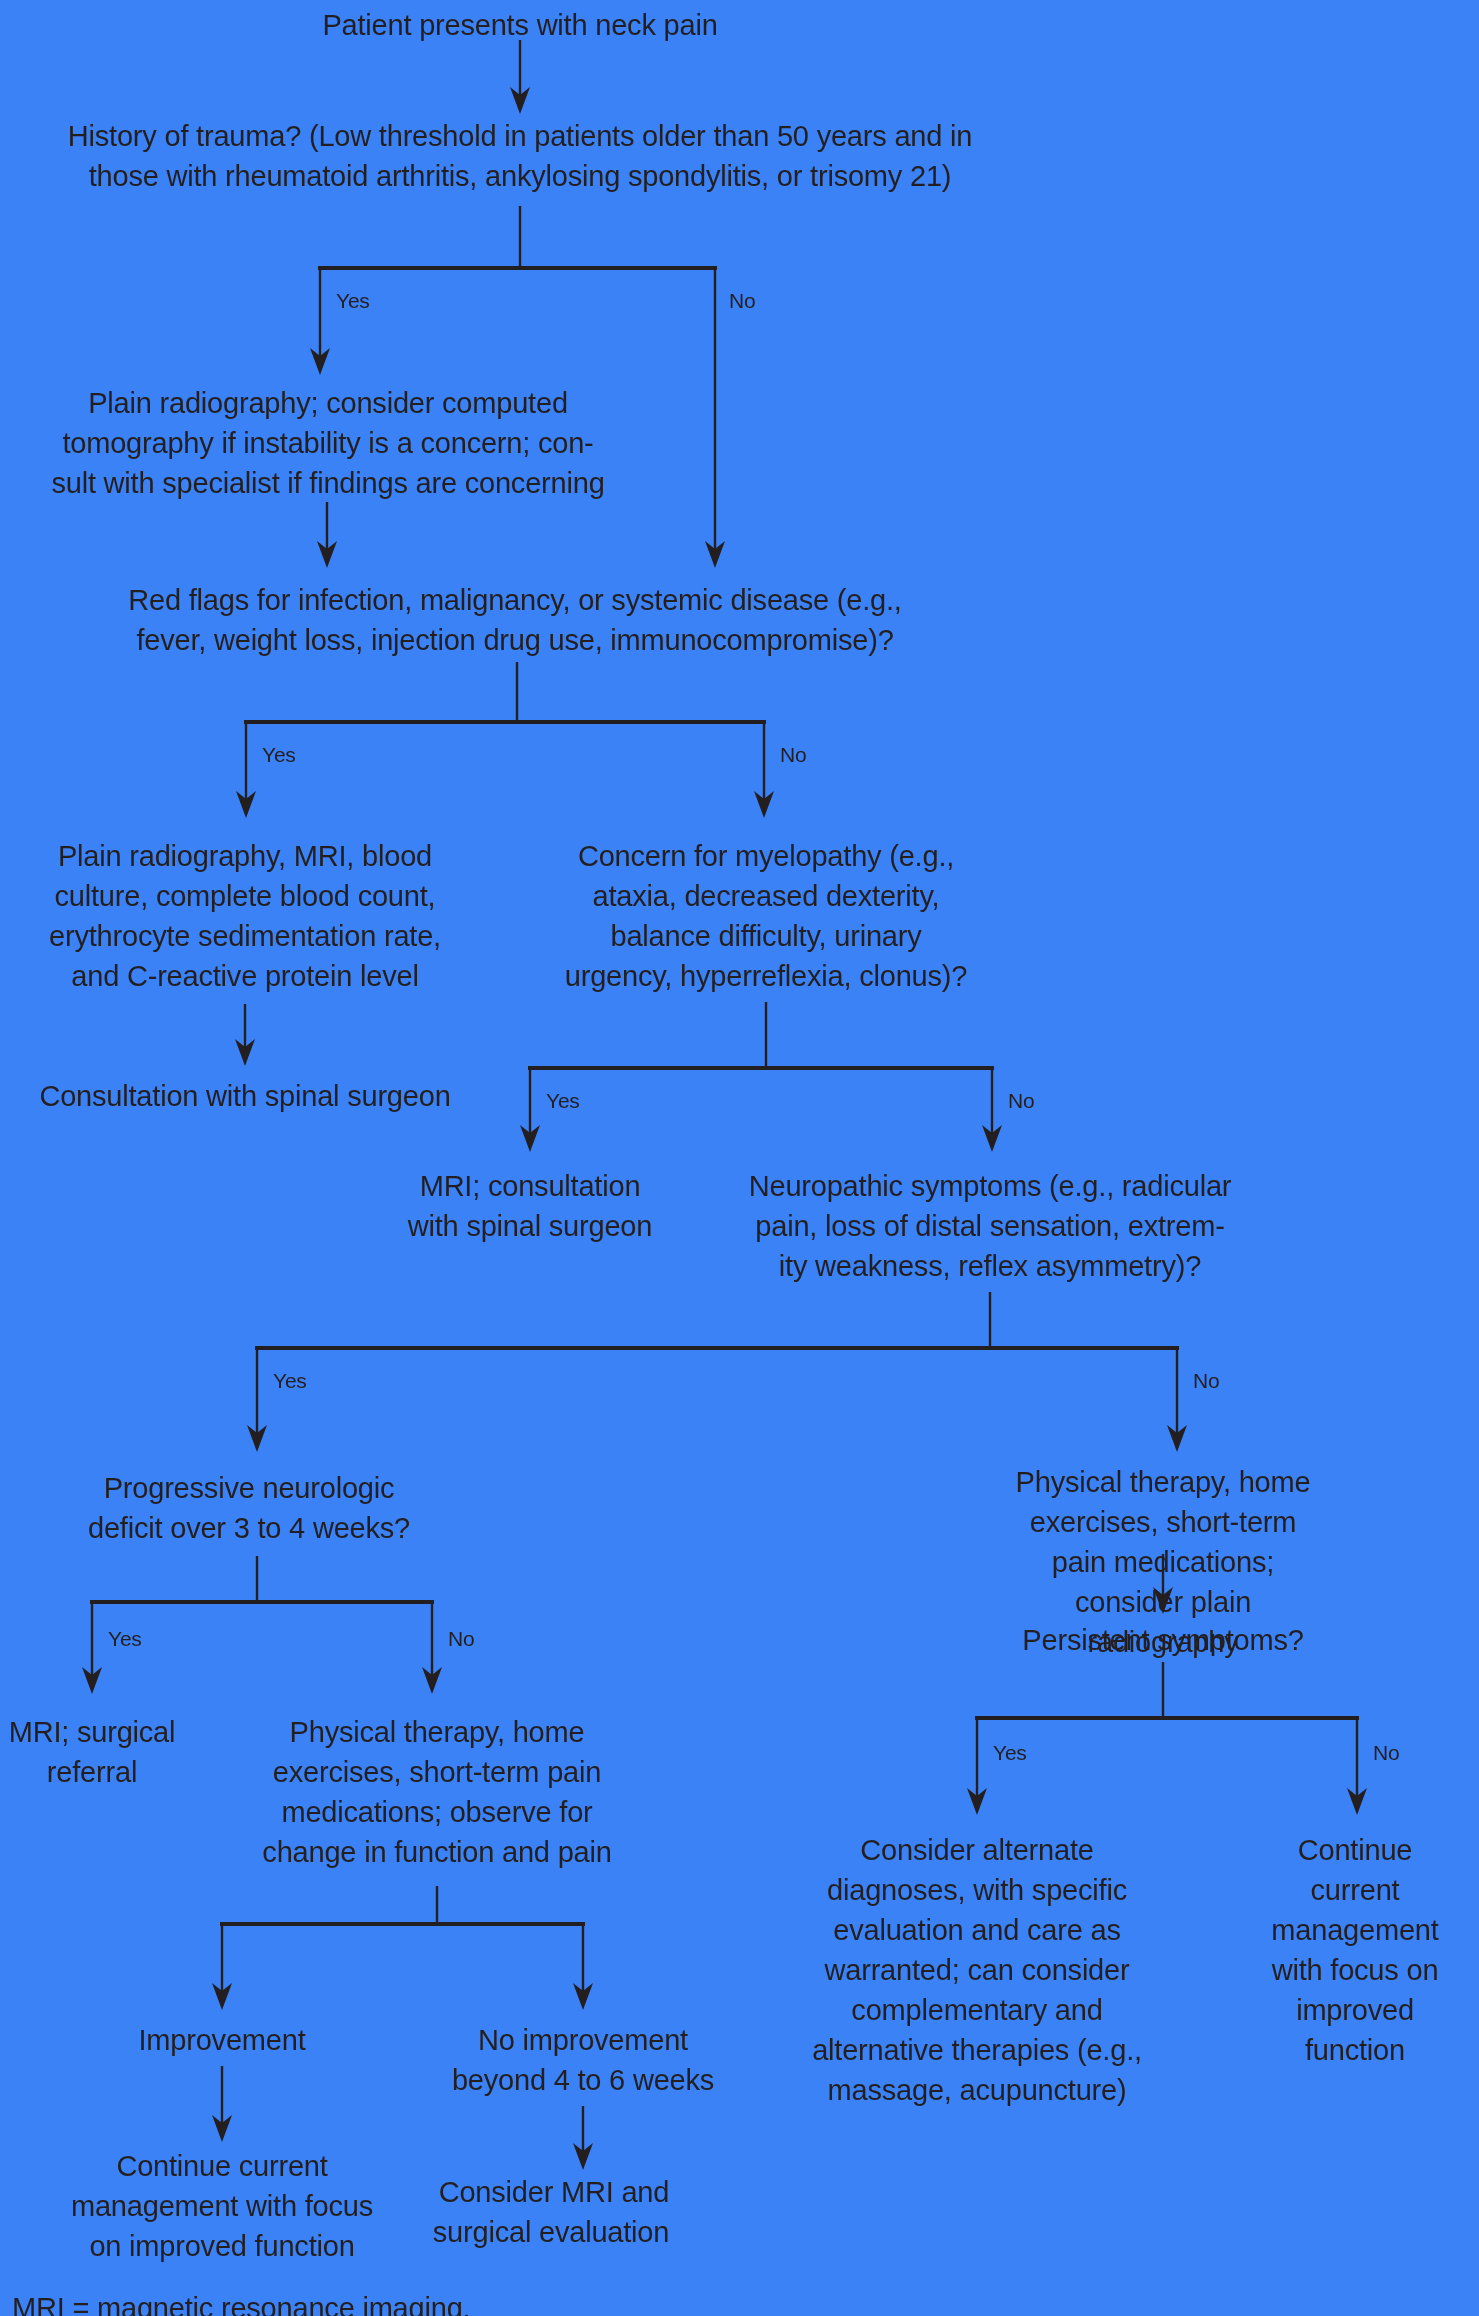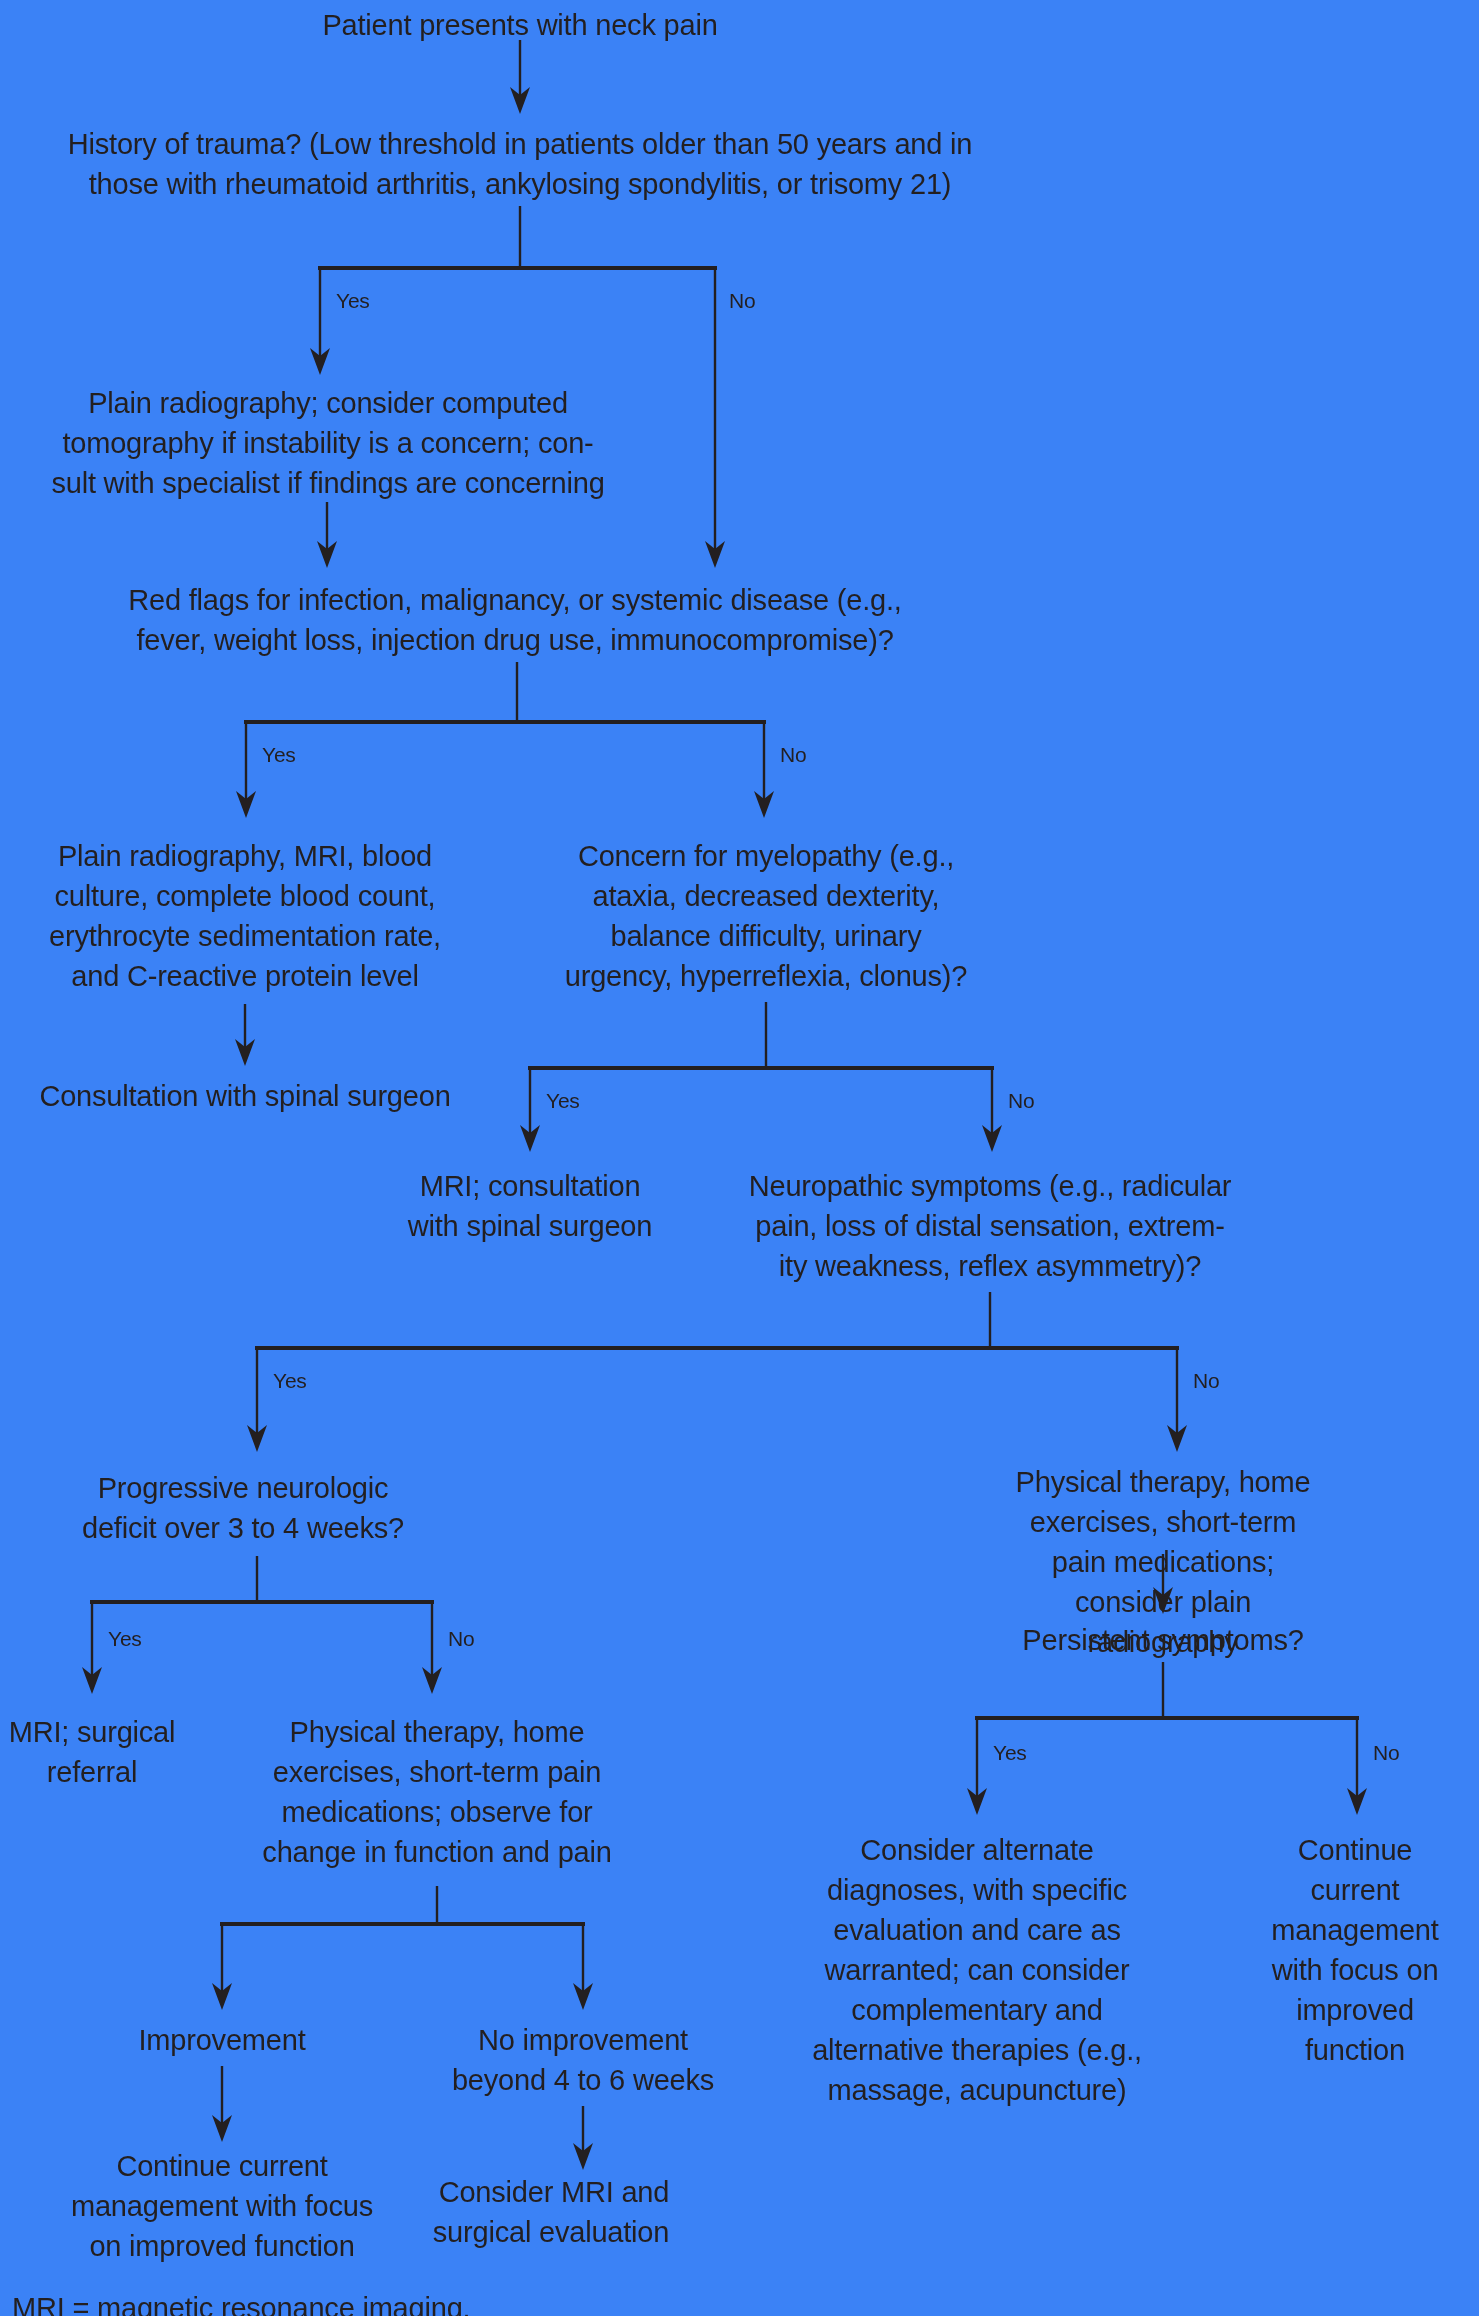--- a/index.html
+++ b/index.html
@@ -106,42 +106,42 @@
 
     <line class="edge" x1="1163" y1="1662" x2="1163" y2="1718"></line>
     <line class="edge branch" x1="975" y1="1718" x2="1359" y2="1718"></line>
     <line class="edge" x1="977" y1="1718" x2="977" y2="1797"></line>
     <path class="head" transform="translate(977,1815)" d="M-10 -27 L0 0 L10 -27 L0 -19 Z"></path>
     <line class="edge" x1="1357" y1="1718" x2="1357" y2="1797"></line>
     <path class="head" transform="translate(1357,1815)" d="M-10 -27 L0 0 L10 -27 L0 -19 Z"></path>
   </svg>
 
   <div class="node" style="left:520px;top:5px;">Patient presents with neck pain</div>
-  <div class="node" style="left:520px;top:124px;">History of trauma? (Low threshold in patients older than 50 years and in
+  <div class="node" style="left:520px;top:116px;">History of trauma? (Low threshold in patients older than 50 years and in
 those with rheumatoid arthritis, ankylosing spondylitis, or trisomy 21)</div>
   <div class="node" style="left:328px;top:383px;">Plain radiography; consider computed
 tomography if instability is a concern; con-
 sult with specialist if findings are concerning</div>
   <div class="node" style="left:515px;top:580px;">Red flags for infection, malignancy, or systemic disease (e.g.,
 fever, weight loss, injection drug use, immunocompromise)?</div>
   <div class="node" style="left:245px;top:836px;">Plain radiography, MRI, blood
 culture, complete blood count,
 erythrocyte sedimentation rate,
 and C-reactive protein level</div>
   <div class="node" style="left:245px;top:1076px;">Consultation with spinal surgeon</div>
   <div class="node" style="left:766px;top:836px;">Concern for myelopathy (e.g.,
 ataxia, decreased dexterity,
 balance difficulty, urinary
 urgency, hyperreflexia, clonus)?</div>
   <div class="node" style="left:530px;top:1166px;">MRI; consultation
 with spinal surgeon</div>
   <div class="node" style="left:990px;top:1166px;">Neuropathic symptoms (e.g., radicular
 pain, loss of distal sensation, extrem-
 ity weakness, reflex asymmetry)?</div>
-  <div class="node" style="left:243px;top:1468px;">Progressive neurologic
+  <div class="node" style="left:249px;top:1468px;">Progressive neurologic
 deficit over 3 to 4 weeks?</div>
   <div class="node" style="left:1163px;top:1462px;">Physical therapy, home exercises, short-term
 pain medications; consider plain radiography</div>
   <div class="node" style="left:92px;top:1712px;">MRI; surgical
 referral</div>
   <div class="node" style="left:437px;top:1712px;">Physical therapy, home
 exercises, short-term pain
 medications; observe for
 change in function and pain</div>
   <div class="node" style="left:222px;top:2020px;">Improvement</div>

